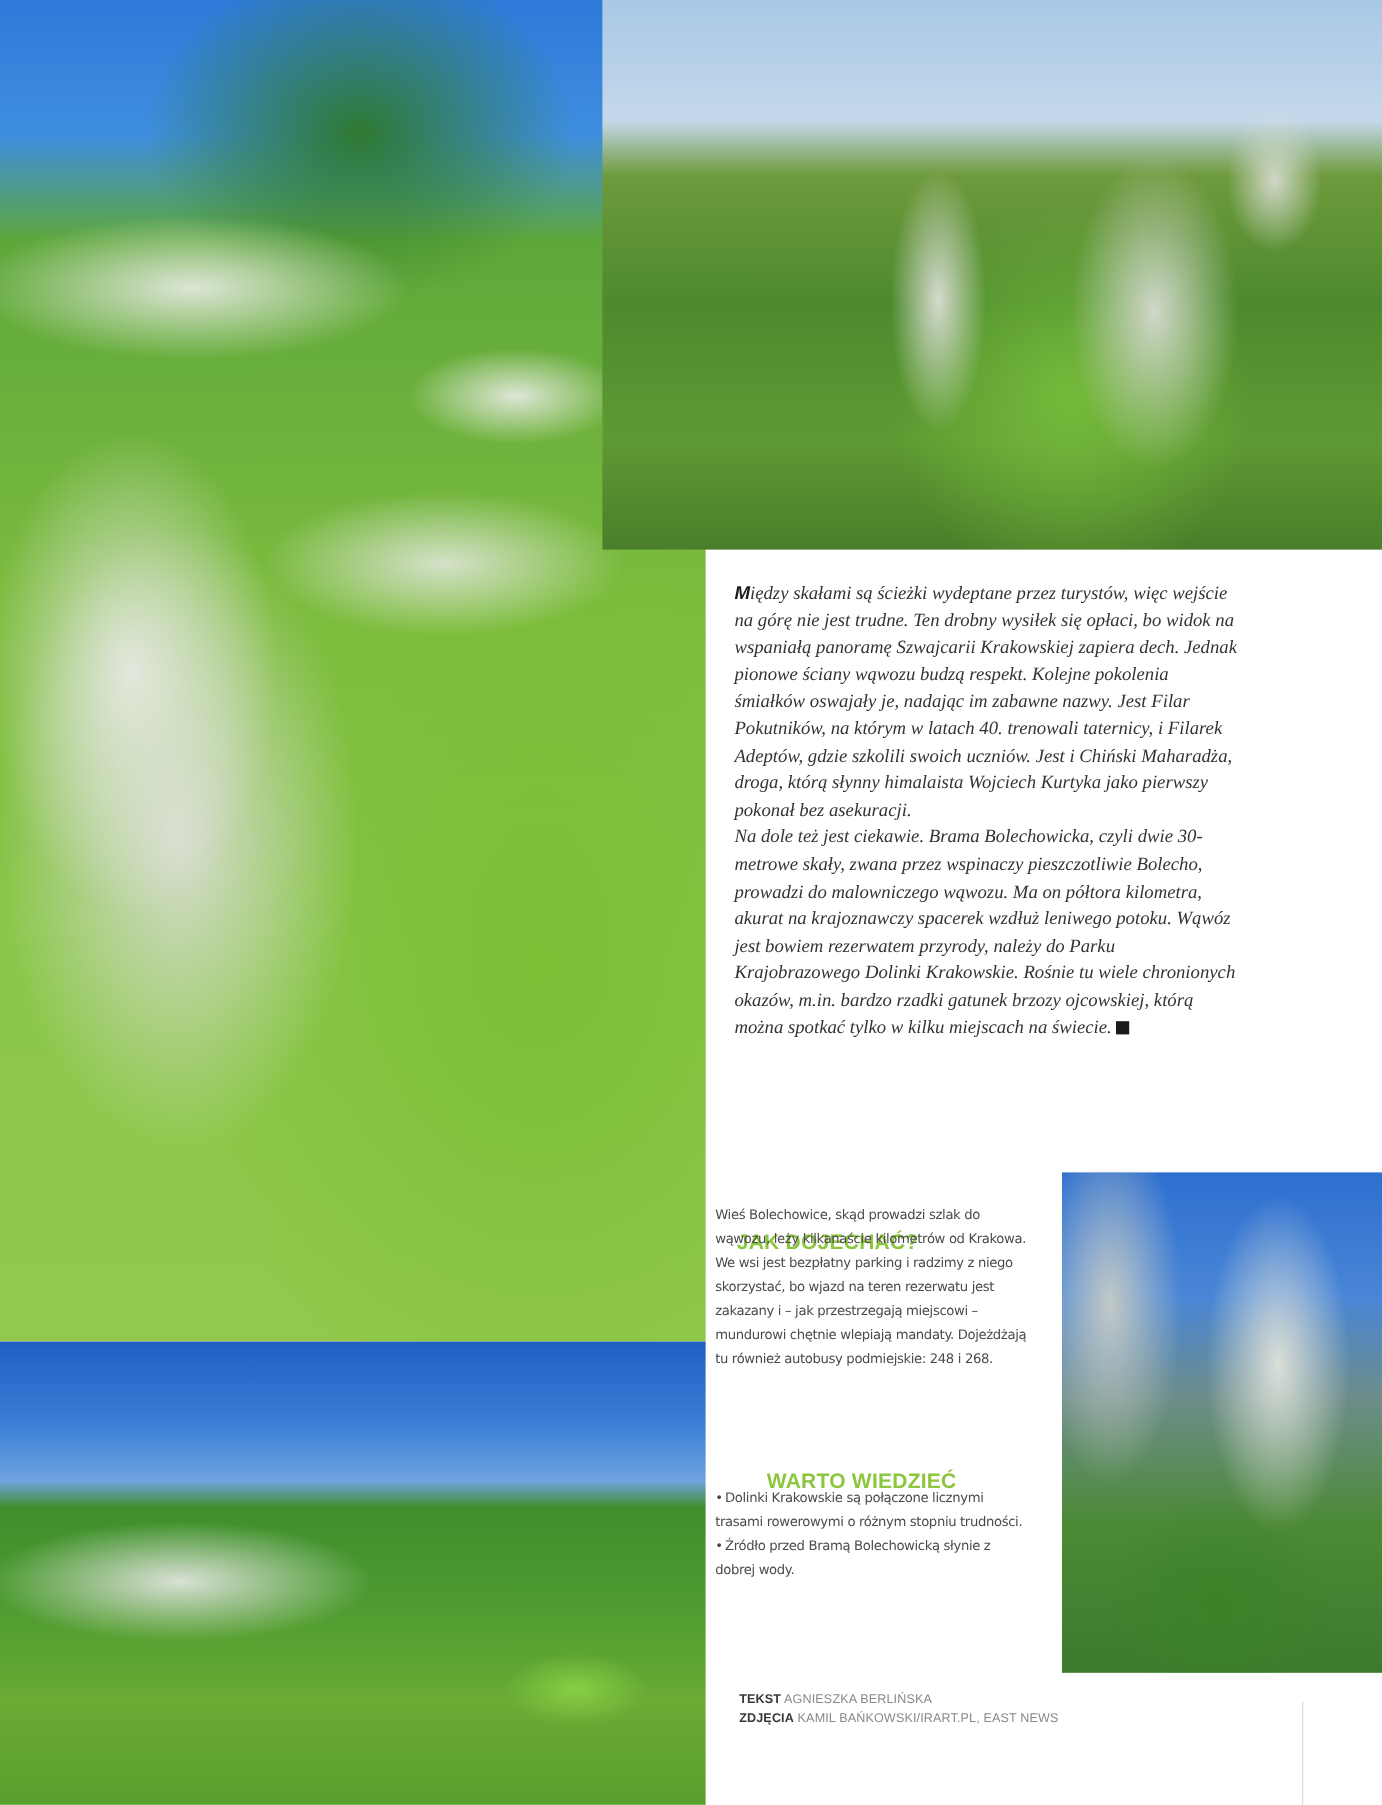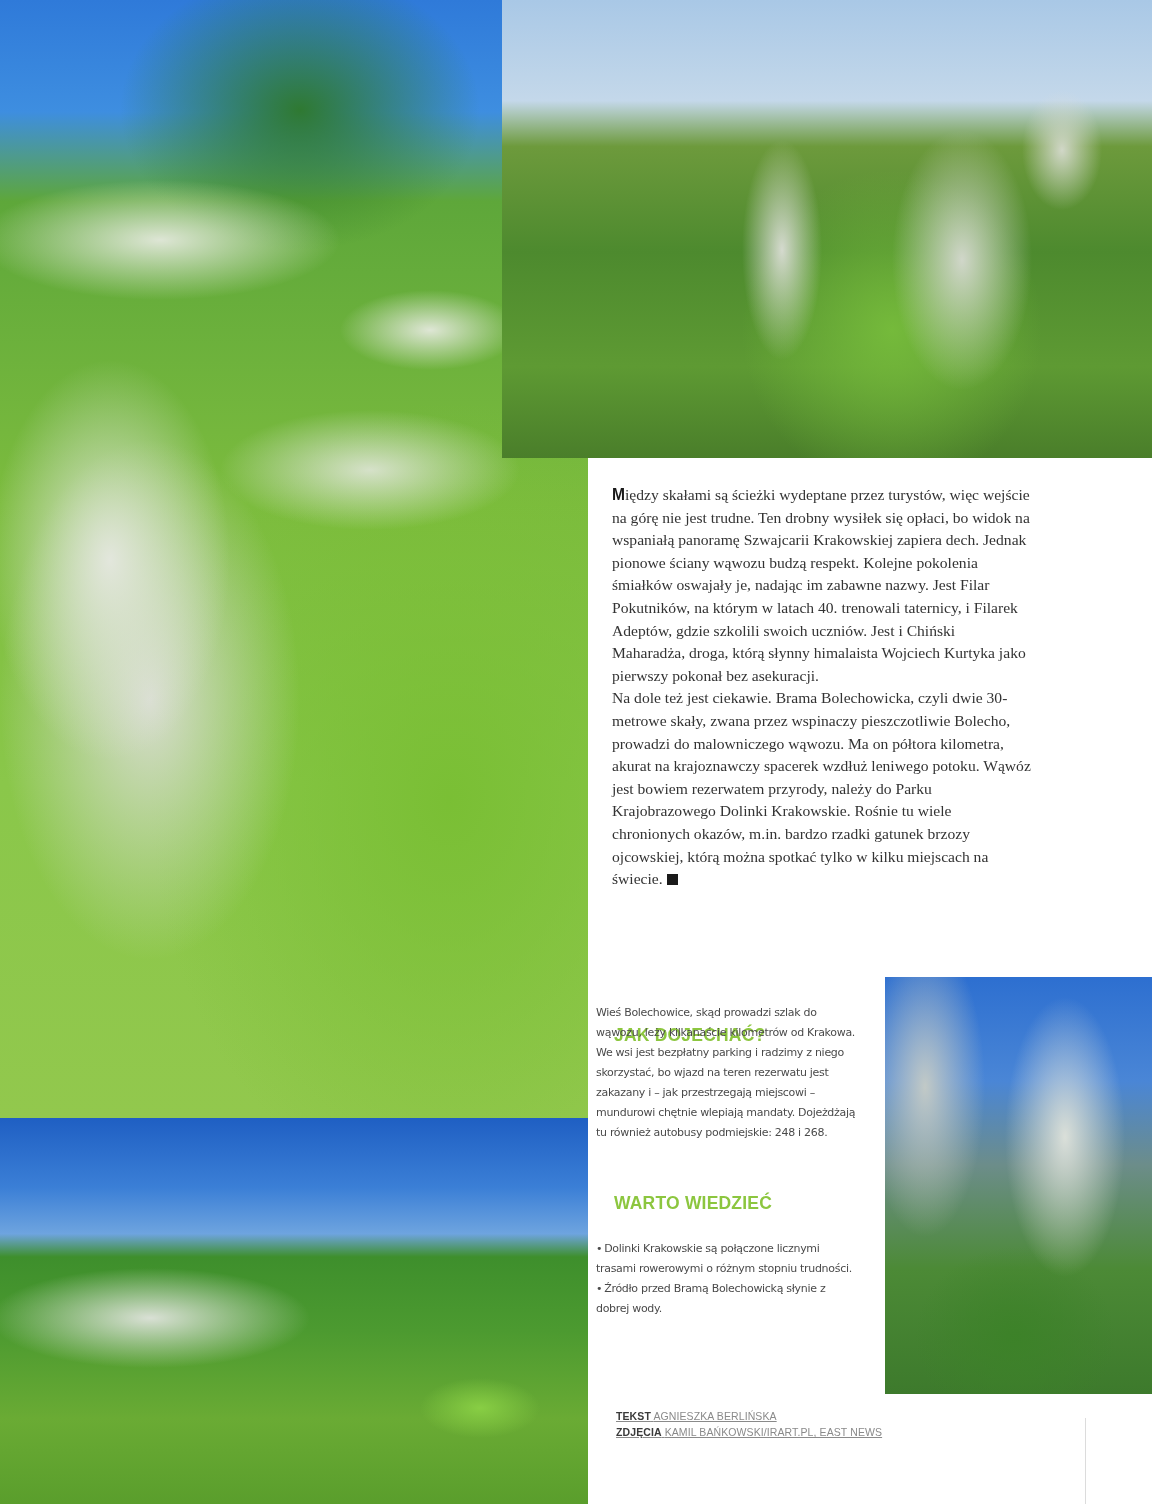--- a/index.html
+++ b/index.html
@@ -50,47 +50,47 @@
       radial-gradient(ellipse 100px 90px at 130px 360px, rgba(60,130,40,0.95), rgba(60,130,40,0) 100%),
       linear-gradient(180deg, #2d6fd0 0%, #4a86d6 25%, #6c8d8a 45%, #4c8a36 70%, #3d7a2c 100%);
   }
 
   
   #body-text {
     position: absolute; left: 612px; top: 484px; width: 420px;
     font-family: "Liberation Serif", serif;
     font-size: 15.6px; line-height: 22.6px; color: #333333;
   }
-  #body-text p { margin: 0; }
+  #body-text p { margin: 0; font-style: italic; }
   .dropcap-m { font-family: "Liberation Sans", sans-serif; font-weight: bold; color: #1a1a1a; }
   .end-mark { display: inline-block; width: 11px; height: 11px; background: #1a1a1a; margin-left: 4px; vertical-align: -1px; }
 
   
   .side-heading {
     position: absolute; left: 614px;
     font-family: "Liberation Sans", sans-serif; font-size: 17.5px;
     color: #8cc63f; letter-spacing: 0.2px; margin: 0;
   }
   #heading-getting-there { top: 1025px; }
-  #heading-worth-knowing { top: 1193px; }
+  #heading-worth-knowing { top: 1224px; margin-left: 25px; }
   .side-text {
     position: absolute; left: 596px; width: 260px;
     font-family: "DejaVu Sans", sans-serif; 
     font-size: 11px; line-height: 20px; color: #4a4a4a;
     letter-spacing: -0.3px;
   }
   #getting-there-text { top: 1003px; }
   #worth-knowing-list { top: 1239px; margin: 0; padding: 0; list-style: none; }
   #worth-knowing-list li::before { content: "\2022"; margin-right: 2px; }
 
   
   #credits {
     position: absolute; left: 616px; top: 1408px;
     font-family: "Liberation Sans", sans-serif; font-size: 10.5px; line-height: 16px;
-    color: #8a8a8a; text-transform: uppercase; letter-spacing: 0.1px; text-decoration: underline;
+    color: #8a8a8a; text-transform: uppercase; letter-spacing: 0.1px;
   }
   .credit-key { font-weight: bold; color: #3a3a3a; }
 
   
   #page-rule {
     position: absolute; left: 1085px; top: 1418px; width: 1px; height: 86px;
     background: #dcdcdc;
   }
 </style>
 </head>

